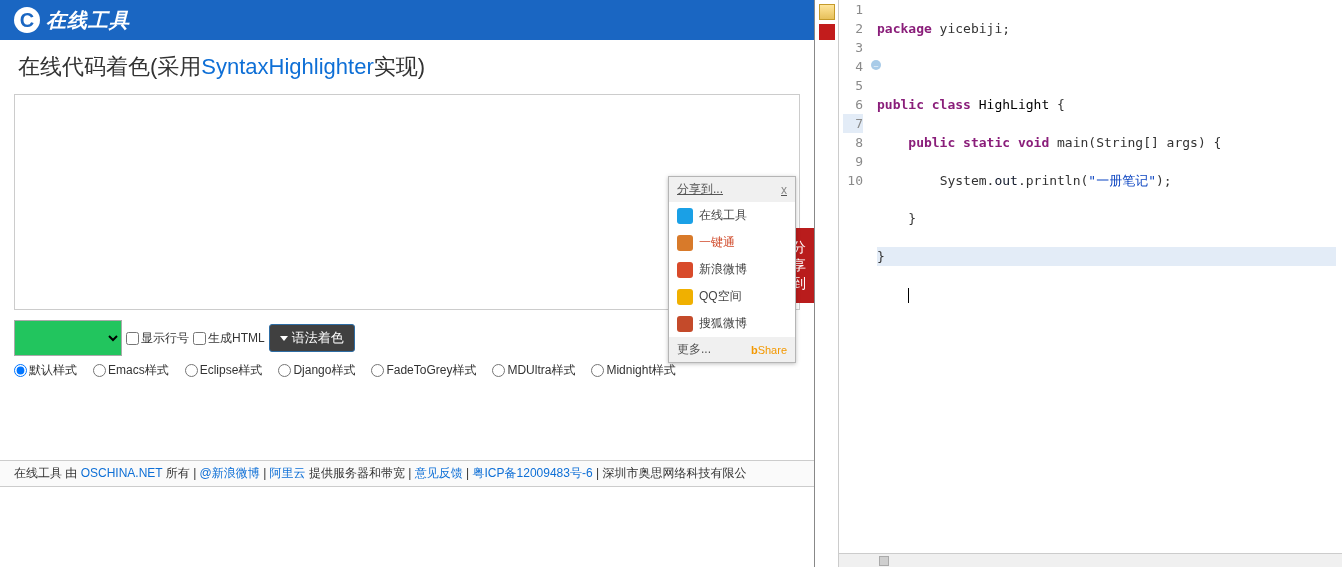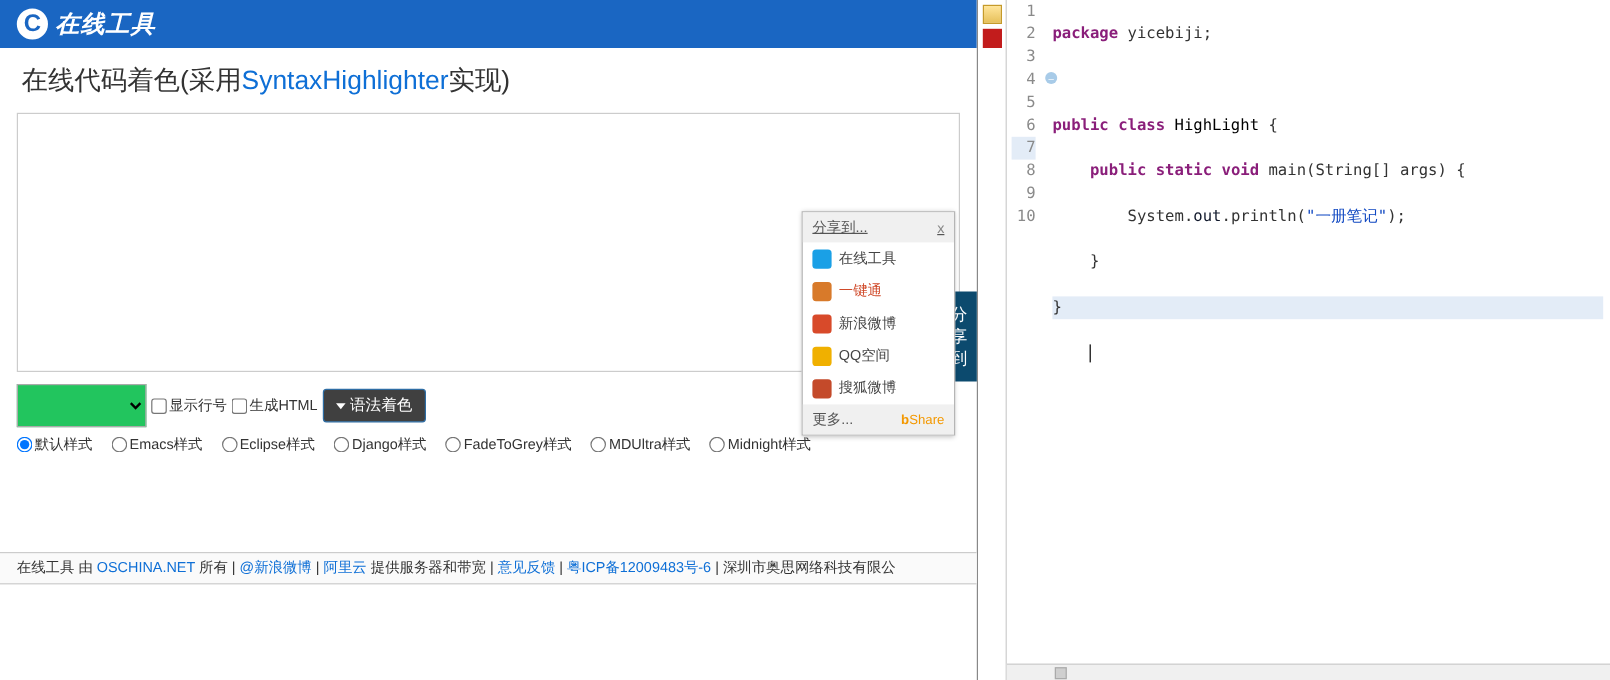--- a/index.html
+++ b/index.html
@@ -11,21 +11,21 @@
 
 .hdr { background:#1a66c2; height:40px; display:flex; align-items:center; padding:0 14px; }
 .logo { width:26px; height:26px; border-radius:50%; background:#fff; color:#1a66c2; font-weight:900; font-size:20px; display:flex; align-items:center; justify-content:center; margin-right:6px; }
 .brand { color:#fff; font-size:20px; font-weight:700; font-style:italic; letter-spacing:1px; }
 
 .title-row { padding:12px 18px 8px; font-size:22px; color:#333; }
 .title-row .link-part { color:#0e6fd6; }
 
 .code-box { margin:4px 14px 0; height:216px; border:1px solid #ccc; background:#fff; position:relative; }
 
-.share-tab { position:absolute; right:-1px; top:243px; width:32px; background:#0c4a6e; color:#fff; text-align:center; padding:10px 6px; border-radius:4px 0 0 4px; font-size:14px; line-height:1.3; z-index:4; }
+.share-tab { position:absolute; right:-1px; top:228px; width:32px; background:#b91c1c; color:#fff; text-align:center; padding:10px 6px; border-radius:4px 0 0 4px; font-size:14px; line-height:1.3; z-index:4; }
 
 .share-pop { position:absolute; left:668px; top:176px; width:128px; background:#fff; border:1px solid #b5b5b5; box-shadow:0 1px 4px rgba(0,0,0,.25); z-index:5; }
 .share-pop .ph { background:#f0f0f0; padding:4px 8px; font-size:12px; color:#555; display:flex; justify-content:space-between; align-items:center;text-decoration:underline; }
 .share-pop .ph .x { color:#888; cursor:pointer; font-family:Arial; }
 .share-pop .srow { display:flex; align-items:center; gap:6px; padding:5px 8px; font-size:12px; color:#444; }
 .share-pop .srow .ic { width:16px; height:16px; border-radius:3px; display:inline-block; }
 .share-pop .srow.alt .txt { color:#d04a2a; }
 .share-pop .pf { background:#f0f0f0; padding:4px 8px; font-size:12px; color:#555; display:flex; justify-content:space-between; align-items:center; }
 .share-pop .pf .bs { color:#f39800; font-size:11px; }
 .share-pop .pf .bs b { font-weight:700; }

